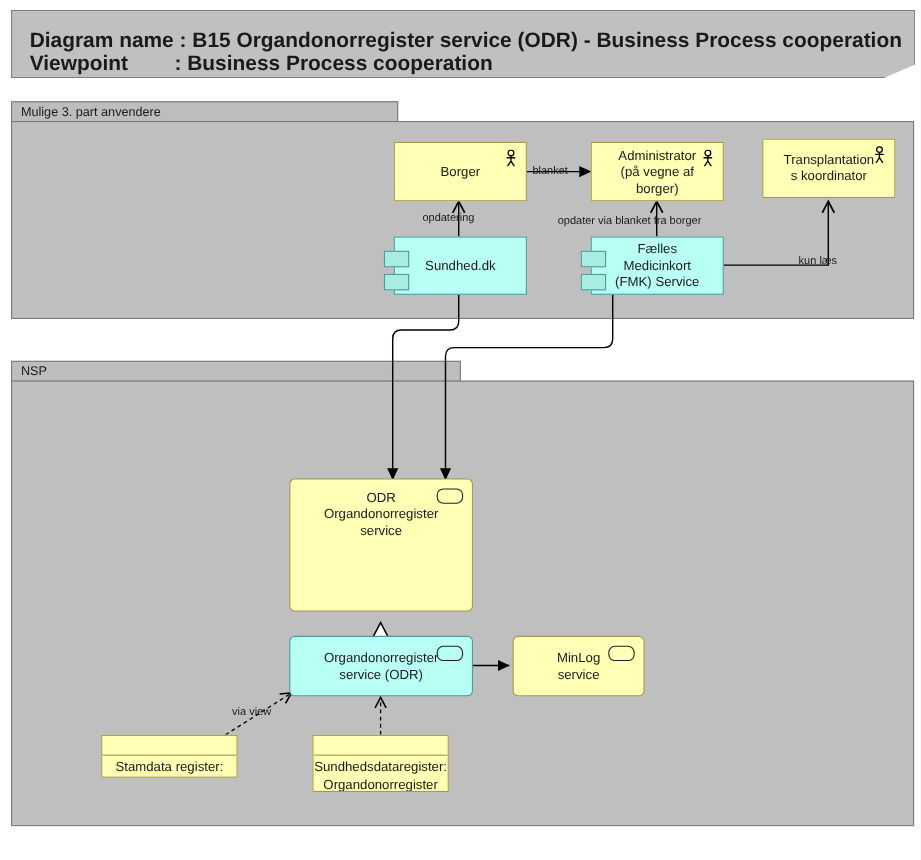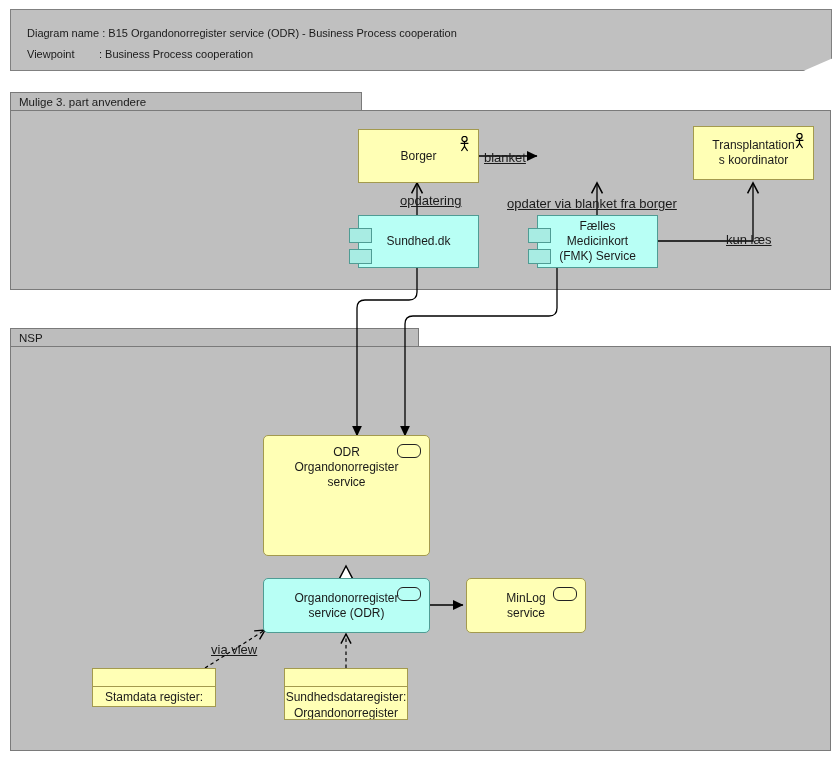--- a/index.html
+++ b/index.html
@@ -3,21 +3,21 @@
 <meta charset="utf-8">
 <style>
   html,body{margin:0;padding:0;background:#fff;}
   body{width:837px;height:782px;position:relative;overflow:hidden;
        font-family:"Liberation Sans",sans-serif;color:#1a1a1a;}
   #canvas{position:absolute;inset:0;width:837px;height:782px;}
 
   .hdr{position:absolute;left:10px;top:9px;width:820px;height:60px;
        background:#c0c0c0;border:1px solid #808080;
        clip-path:polygon(0 0,100% 0,100% 80%,96.5% 100%,0 100%);}
-  .hdr-l{position:absolute;font-weight:normal;font-size:11px;white-space:pre;}
+  .hdr-l{position:absolute;font-weight:bold;font-size:19px;white-space:pre;}
   .hdr-l1{left:16px;top:17px;}
   .hdr-l2{left:16px;top:38px;}
 
   .grp-tab{position:absolute;background:#bdbdbd;border:1px solid #7a7a7a;
            font-size:11.5px;box-sizing:border-box;padding:3px 0 0 8px;}
   .grp-body{position:absolute;background:#bfbfbf;border:1px solid #7a7a7a;
             box-sizing:border-box;}
 
   .node{position:absolute;box-sizing:border-box;border:1px solid #9a8f43;
         display:flex;align-items:center;justify-content:center;
@@ -32,21 +32,21 @@
            border:1.4px solid #222;border-radius:6px;background:transparent;}
   .cmp-tab{position:absolute;left:-10px;width:21px;height:13px;
            background:#a8ece3;border:1px solid #4f9c94;}
   .cmp-t1{top:12px;} .cmp-t2{top:33px;}
 
   .dobj{position:absolute;box-sizing:border-box;background:#ffffb5;
         border:1px solid #a39a4e;overflow:hidden;}
   .dobj-bar{height:17px;border-bottom:1px solid #a39a4e;}
   .dobj-txt{display:block;text-align:center;font-size:12px;line-height:15.5px;padding-top:3px;}
 
-  .lbl{position:absolute;font-size:13px;white-space:nowrap;background:transparent;text-decoration:underline;}
+  .lbl{position:absolute;font-size:10px;white-space:nowrap;background:transparent;}
   svg.wires{position:absolute;left:0;top:0;width:837px;height:782px;
             pointer-events:none;overflow:visible;}
   .ln{stroke:#000;stroke-width:1.3;fill:none;}
   .dash{stroke:#000;stroke-width:1.2;fill:none;stroke-dasharray:3.5 3;}
 </style>
 </head>
 <body>
 
 <div id="canvas">
 
@@ -100,20 +100,29 @@
   </svg>
 
   <div class="node yellow" style="left:358px;top:129px;width:121px;height:54px;">
     <span class="txt">Borger</span>
     <svg class="actor-ico" viewBox="0 0 13 16">
       <circle cx="6.5" cy="3" r="2.6" fill="none" stroke="#000" stroke-width="1.2"></circle>
       <path d="M6.5,5.8 L6.5,10.4 M2.6,7.4 L10.4,7.4 M6.5,10.4 L3.4,15 M6.5,10.4 L9.6,15" fill="none" stroke="#000" stroke-width="1.2"></path>
     </svg>
   </div>
 
+  <div class="node yellow" style="left:537px;top:129px;width:121px;height:54px;">
+    <span class="txt" style="white-space:pre-line;">Administrator
+(på vegne af
+borger)</span>
+    <svg class="actor-ico" viewBox="0 0 13 16">
+      <circle cx="6.5" cy="3" r="2.6" fill="none" stroke="#000" stroke-width="1.2"></circle>
+      <path d="M6.5,5.8 L6.5,10.4 M2.6,7.4 L10.4,7.4 M6.5,10.4 L3.4,15 M6.5,10.4 L9.6,15" fill="none" stroke="#000" stroke-width="1.2"></path>
+    </svg>
+  </div>
 
   <div class="node yellow" style="left:693px;top:126px;width:121px;height:54px;">
     <span class="txt" style="white-space:pre-line;">Transplantation
 s koordinator</span>
     <svg class="actor-ico" viewBox="0 0 13 16">
       <circle cx="6.5" cy="3" r="2.6" fill="none" stroke="#000" stroke-width="1.2"></circle>
       <path d="M6.5,5.8 L6.5,10.4 M2.6,7.4 L10.4,7.4 M6.5,10.4 L3.4,15 M6.5,10.4 L9.6,15" fill="none" stroke="#000" stroke-width="1.2"></path>
     </svg>
   </div>
 
@@ -156,18 +165,18 @@
 CPR</span>
   </div>
 
   <div class="dobj" style="left:284px;top:668px;width:124px;height:52px;">
     <div class="dobj-bar"></div>
     <span class="dobj-txt" style="white-space:pre-line;">Sundhedsdataregister:
 Organdonorregister</span>
   </div>
 
   <div class="lbl" style="left:484px;top:150px;">blanket</div>
-  <div class="lbl" style="left:384px;top:193px;margin-left:16px;">opdatering</div>
+  <div class="lbl" style="left:384px;top:193px;">opdatering</div>
   <div class="lbl" style="left:507px;top:196px;">opdater via blanket fra borger</div>
   <div class="lbl" style="left:726px;top:232px;">kun læs</div>
   <div class="lbl" style="left:211px;top:642px;text-align:right;">via view</div>
 
 </div>
 
 </body></html>

